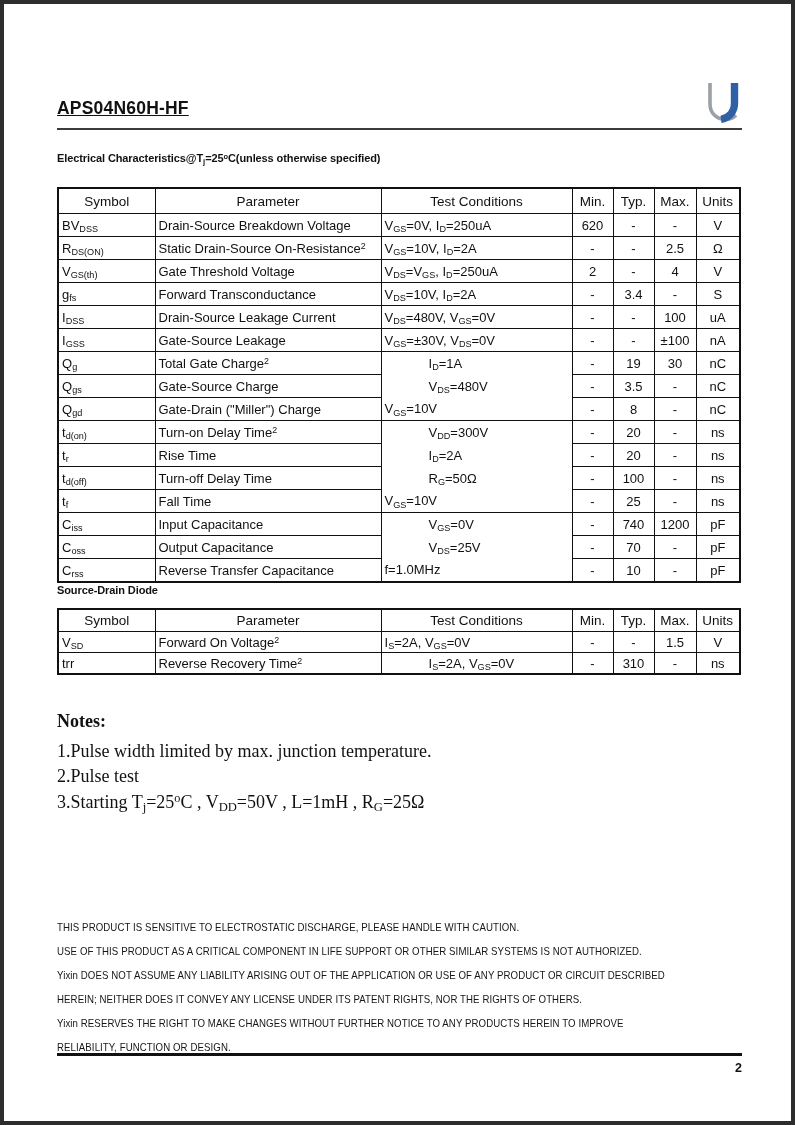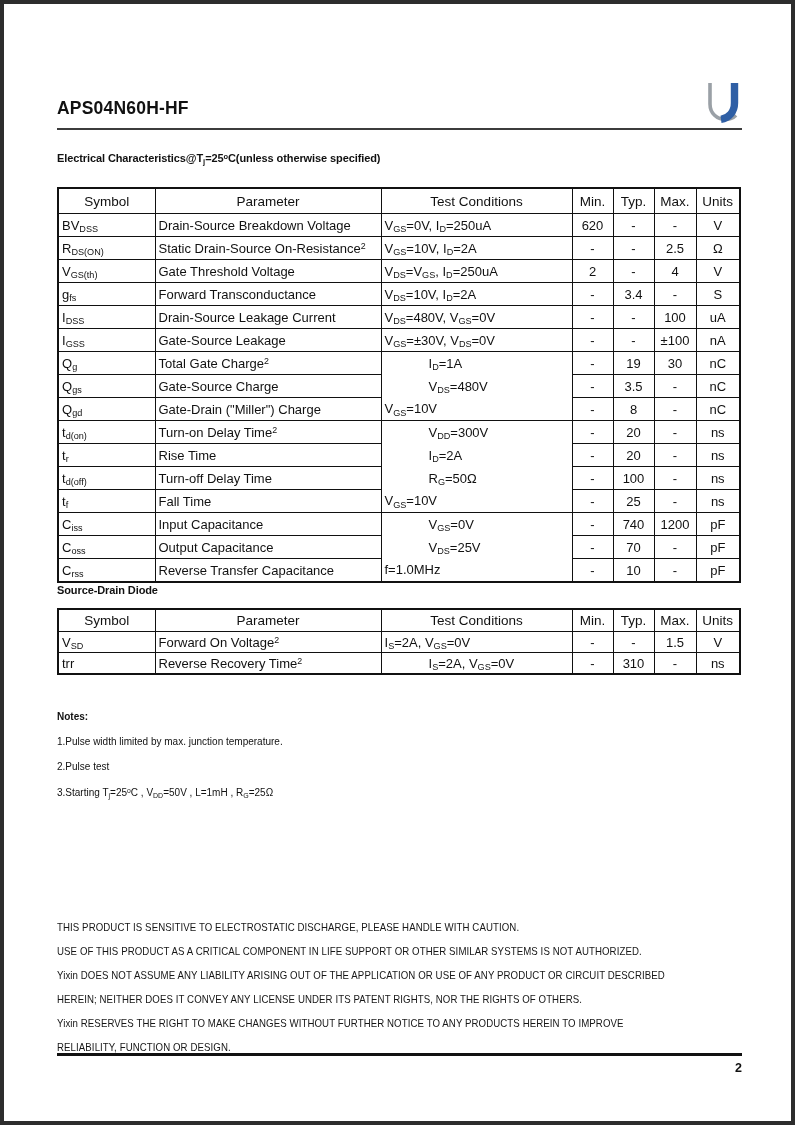--- a/index.html
+++ b/index.html
@@ -9,21 +9,21 @@
     background:#ffffff;
     border:4px solid #2d2d2d;
     box-sizing:border-box;
     font-family:"Liberation Sans","DejaVu Sans",sans-serif;
     color:#111;
     overflow:hidden;
   }
   .abs{position:absolute;}
 
   
-  .part-number{left:53px;top:94px;font-size:17.5px;font-weight:bold;letter-spacing:0.2px;}
+  .part-number{left:53px;top:94px;font-size:17.5px;font-weight:bold;letter-spacing:0.2px;text-decoration:underline;}
   .header-rule{left:53px;top:124px;width:685px;height:0;border-top:2px solid #3c3c3c;}
   .logo{left:698px;top:76px;width:44px;height:50px;}
 
   
   .sec-title{font-size:11px;font-weight:bold;letter-spacing:-0.1px;}
   .title-elec{left:53px;top:148px;}
   .title-diode{left:53px;top:580px;text-align:right;}
 
   
   .tbl-elec{left:53px;top:183px;}
@@ -35,21 +35,21 @@
   td{height:22px;}
   .tbl-diode td{height:20px;}
   td.c{text-align:center;padding:0 1px;}
   td.tc-nb{border-bottom:none;padding-left:47px;}
   td.tc-nt{border-top:none;}
 
   sub{font-size:0.70em;line-height:0;position:relative;top:0.28em;vertical-align:baseline;}
   sup{font-size:0.68em;line-height:0;position:relative;top:-0.45em;vertical-align:baseline;}
 
   
-  .notes{left:53px;top:707px;font-size:10px;}
+  .notes{left:53px;top:707px;font-size:18px;font-family:Liberation Serif, serif;}
   .notes-heading{font-weight:bold;margin-bottom:7px;}
   .notes-list div{line-height:25.4px;}
 
   
   .disclaimer{
     left:53px;top:912px;width:812px;
     font-size:11.5px;line-height:23.9px;
     transform:scaleX(0.84);transform-origin:0 0;
     letter-spacing:0.1px;color:#161616;
   }

